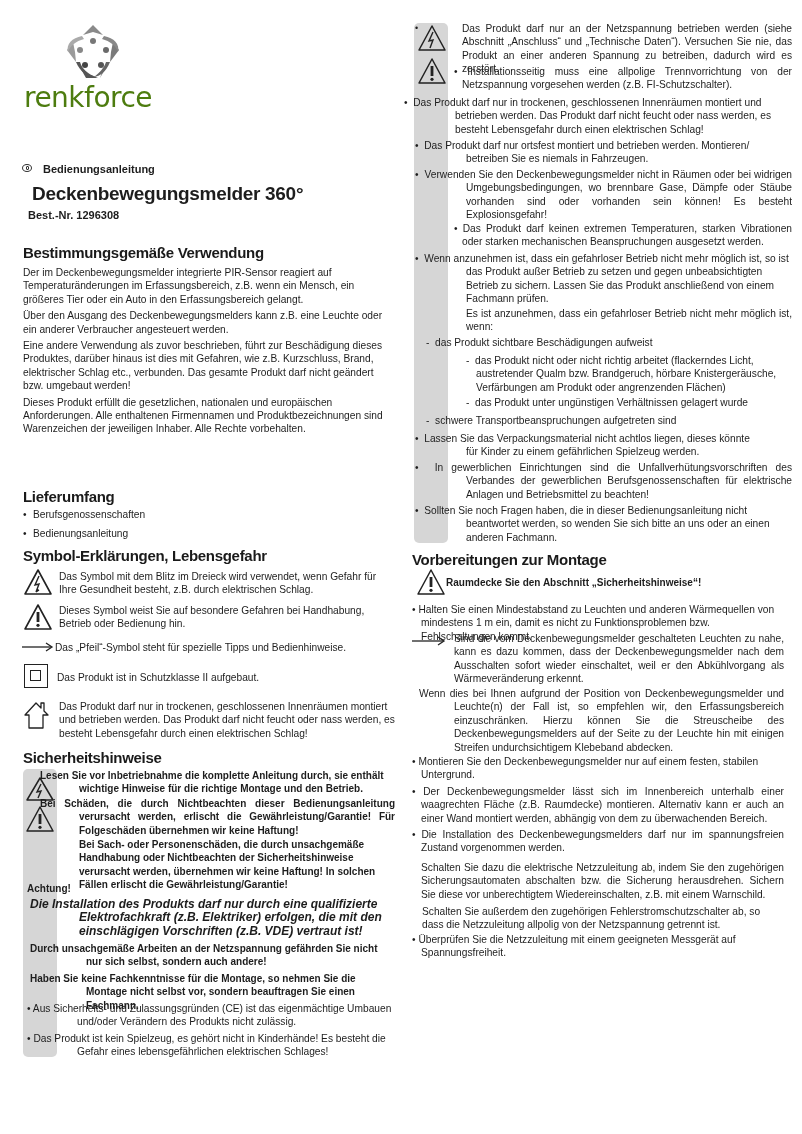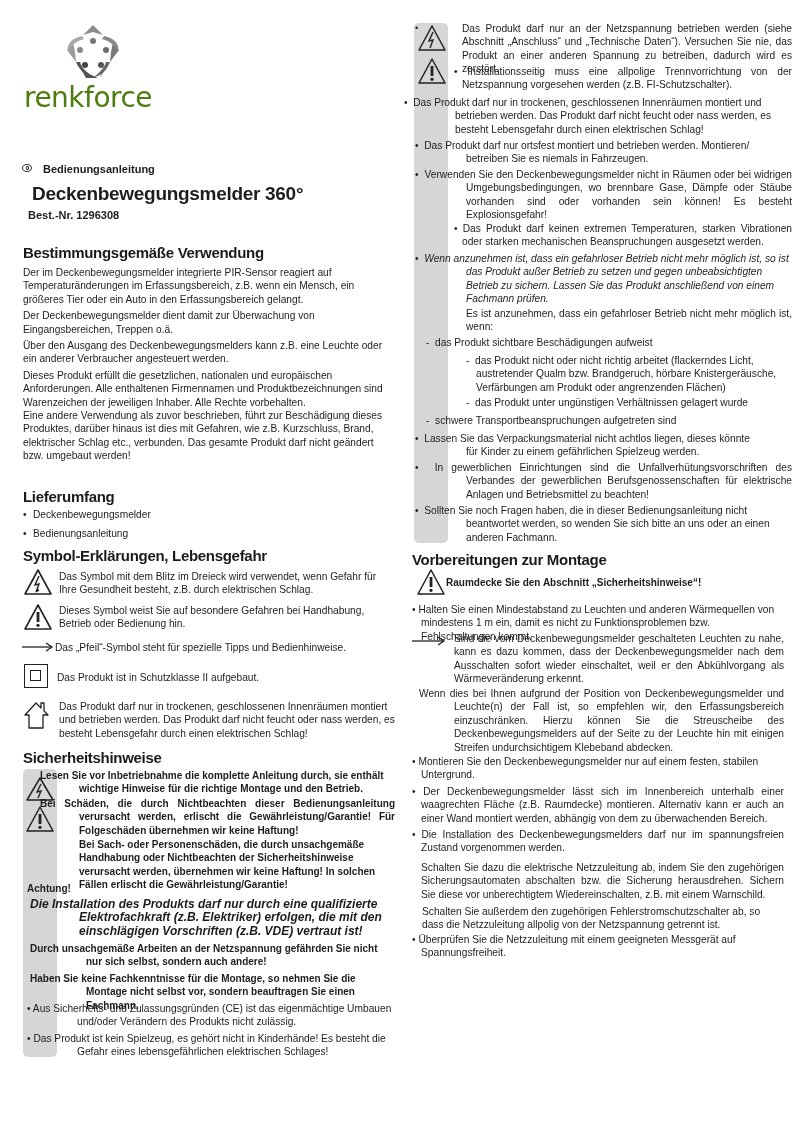--- a/index.html
+++ b/index.html
@@ -47,28 +47,27 @@
   <div class="abs" style="left:0;top:164px;width:10px;height:8px;border:1px solid #333;border-radius:50%;">
     <div style="position:absolute;left:3px;top:1px;width:3px;height:4px;border:1px solid #333;border-radius:1px;"></div>
   </div>
   <div class="abs b" style="left:21px;top:163px;font-size:11px;">Bedienungsanleitung</div>
   <div class="abs b" style="left:10px;top:183px;font-size:19px;line-height:22px;letter-spacing:-0.3px;">Deckenbewegungsmelder 360°</div>
   <div class="abs b" style="left:6px;top:209px;font-size:11px;">Best.-Nr. 1296308</div>
 
   <h2 class="abs" style="left:1px;top:244px;">Bestimmungsgemäße Verwendung</h2>
   <div class="abs" style="left:1px;top:266px;width:372px;">
     <p style="margin-bottom:3px;">Der im Deckenbewegungsmelder integrierte PIR-Sensor reagiert auf Temperaturänderungen im Erfassungsbereich, z.B. wenn ein Mensch, ein größeres Tier oder ein Auto in den Erfassungsbereich gelangt.</p>
-    <p style="margin-bottom:3px;">Der Deckenbewegungsmelder dient damit zur Überwachung von Eingangsbereichen, Treppen o.ä.</p>
     <p style="margin-bottom:3px;">Über den Ausgang des Deckenbewegungsmelders kann z.B. eine Leuchte oder ein anderer Verbraucher angesteuert werden.</p>
+    <p style="margin-bottom:3px;">Eine andere Verwendung als zuvor beschrieben, führt zur Beschädigung dieses Produktes, darüber hinaus ist dies mit Gefahren, wie z.B. Kurzschluss, Brand, elektrischer Schlag etc., verbunden. Das gesamte Produkt darf nicht geändert bzw. umgebaut werden!</p>
     <p>Dieses Produkt erfüllt die gesetzlichen, nationalen und europäischen Anforderungen. Alle enthaltenen Firmennamen und Produktbezeichnungen sind Warenzeichen der jeweiligen Inhaber. Alle Rechte vorbehalten.</p>
-    <p style="margin-bottom:3px;">Eine andere Verwendung als zuvor beschrieben, führt zur Beschädigung dieses Produktes, darüber hinaus ist dies mit Gefahren, wie z.B. Kurzschluss, Brand, elektrischer Schlag etc., verbunden. Das gesamte Produkt darf nicht geändert bzw. umgebaut werden!</p>
   </div>
 
   <h2 class="abs" style="left:1px;top:488px;">Lieferumfang</h2>
-  <div class="abs bul" style="left:1px;top:508px;">Deckenbewegungsmelder</div>
+  <div class="abs bul" style="left:1px;top:508px;">Berufsgenossenschaften</div>
   <div class="abs bul" style="left:1px;top:527px;">Bedienungsanleitung</div>
 
   <h2 class="abs" style="left:1px;top:547px;">Symbol-Erklärungen, Lebensgefahr</h2>
 
   <div class="icon" style="left:1px;top:568px;">
     <svg width="30" height="28" viewBox="0 0 30 28">
         <path d="M15 2 L28 26 L2 26 Z" fill="none" stroke="#222" stroke-width="1.6" stroke-linejoin="round"></path>
         <path d="M16 8 L12 17 L16 16 L13 24 L15 21 M13 24 L16 22" fill="none" stroke="#222" stroke-width="1.4"></path>
       </svg>
   </div>
@@ -164,21 +163,21 @@
   </div>
 
   <div class="abs just" style="left:50px;top:22px;width:330px;">Das Produkt darf nur an der Netzspannung betrieben werden (siehe Abschnitt „Anschluss“ und „Technische Daten“). Versuchen Sie nie, das Produkt an einer anderen Spannung zu betreiben, dadurch wird es zerstört.</div>
   <div class="abs just" style="left:42px;top:65px;width:338px;padding-left:8px;text-indent:-8px;"><span>• </span><span>Installationsseitig muss eine allpolige Trennvorrichtung von der Netzspannung vorgesehen werden (z.B. FI-Schutzschalter).</span></div>
 
   <div class="abs" style="left:3px;top:96px;width:377px;padding-left:40px;text-indent:-51px;"><span>•&nbsp;&nbsp;</span><span>Das Produkt darf nur in trockenen, geschlossenen Innenräumen montiert und betrieben werden. Das Produkt darf nicht feucht oder nass werden, es besteht Lebensgefahr durch einen elektrischen Schlag!</span></div>
   <div class="abs" style="left:3px;top:139px;width:377px;padding-left:51px;text-indent:-51px;"><span>•&nbsp;&nbsp;</span><span>Das Produkt darf nur ortsfest montiert und betrieben werden. Montieren/ betreiben Sie es niemals in Fahrzeugen.</span></div>
   <div class="abs just" style="left:3px;top:168px;width:377px;padding-left:51px;text-indent:-51px;"><span>•&nbsp;&nbsp;</span><span>Verwenden Sie den Deckenbewegungsmelder nicht in Räumen oder bei widrigen Umgebungsbedingungen, wo brennbare Gase, Dämpfe oder Stäube vorhanden sind oder vorhanden sein können! Es besteht Explosionsgefahr!</span></div>
   <div class="abs just" style="left:42px;top:222px;width:338px;padding-left:8px;text-indent:-8px;"><span>• </span><span>Das Produkt darf keinen extremen Temperaturen, starken Vibrationen oder starken mechanischen Beanspruchungen ausgesetzt werden.</span></div>
 
-  <div class="abs" style="left:3px;top:252px;width:377px;padding-left:51px;text-indent:-51px;font-style:italic;"><span>•&nbsp;&nbsp;</span><span>Wenn anzunehmen ist, dass ein gefahrloser Betrieb nicht mehr möglich ist, so ist das Produkt außer Betrieb zu setzen und gegen unbeabsichtigten Betrieb zu sichern. Lassen Sie das Produkt anschließend von einem Fachmann prüfen.</span></div>
+  <div class="abs" style="left:3px;top:252px;width:377px;padding-left:51px;text-indent:-51px;"><span>•&nbsp;&nbsp;</span><span>Wenn anzunehmen ist, dass ein gefahrloser Betrieb nicht mehr möglich ist, so ist das Produkt außer Betrieb zu setzen und gegen unbeabsichtigten Betrieb zu sichern. Lassen Sie das Produkt anschließend von einem Fachmann prüfen.</span></div>
   <div class="abs just" style="left:54px;top:307px;width:326px;">Es ist anzunehmen, dass ein gefahrloser Betrieb nicht mehr möglich ist, wenn:</div>
 
   <div class="abs" style="left:14px;top:336px;"><span>-&nbsp;&nbsp;</span><span>das Produkt sichtbare Beschädigungen aufweist</span></div>
   <div class="abs" style="left:54px;top:354px;width:326px;padding-left:10px;text-indent:-10px;"><span>-&nbsp;&nbsp;</span><span>das Produkt nicht oder nicht richtig arbeitet (flackerndes Licht, austretender Qualm bzw. Brandgeruch, hörbare Knistergeräusche, Verfärbungen am Produkt oder angrenzenden Flächen)</span></div>
   <div class="abs" style="left:54px;top:396px;width:326px;"><span>-&nbsp;&nbsp;</span><span>das Produkt unter ungünstigen Verhältnissen gelagert wurde</span></div>
   <div class="abs" style="left:14px;top:414px;"><span>-&nbsp;&nbsp;</span><span>schwere Transportbeanspruchungen aufgetreten sind</span></div>
 
   <div class="abs" style="left:3px;top:432px;width:340px;padding-left:51px;text-indent:-51px;"><span>•&nbsp;&nbsp;</span><span>Lassen Sie das Verpackungsmaterial nicht achtlos liegen, dieses könnte für Kinder zu einem gefährlichen Spielzeug werden.</span></div>
   <div class="abs just" style="left:3px;top:461px;width:377px;padding-left:51px;text-indent:-51px;"><span>•&nbsp;&nbsp;</span><span>In gewerblichen Einrichtungen sind die Unfallverhütungsvorschriften des Verbandes der gewerblichen Berufsgenossenschaften für elektrische Anlagen und Betriebsmittel zu beachten!</span></div>
   <div class="abs" style="left:3px;top:504px;width:377px;padding-left:51px;text-indent:-51px;"><span>•&nbsp;&nbsp;</span><span>Sollten Sie noch Fragen haben, die in dieser Bedienungsanleitung nicht beantwortet werden, so wenden Sie sich bitte an uns oder an einen anderen Fachmann.</span></div>

